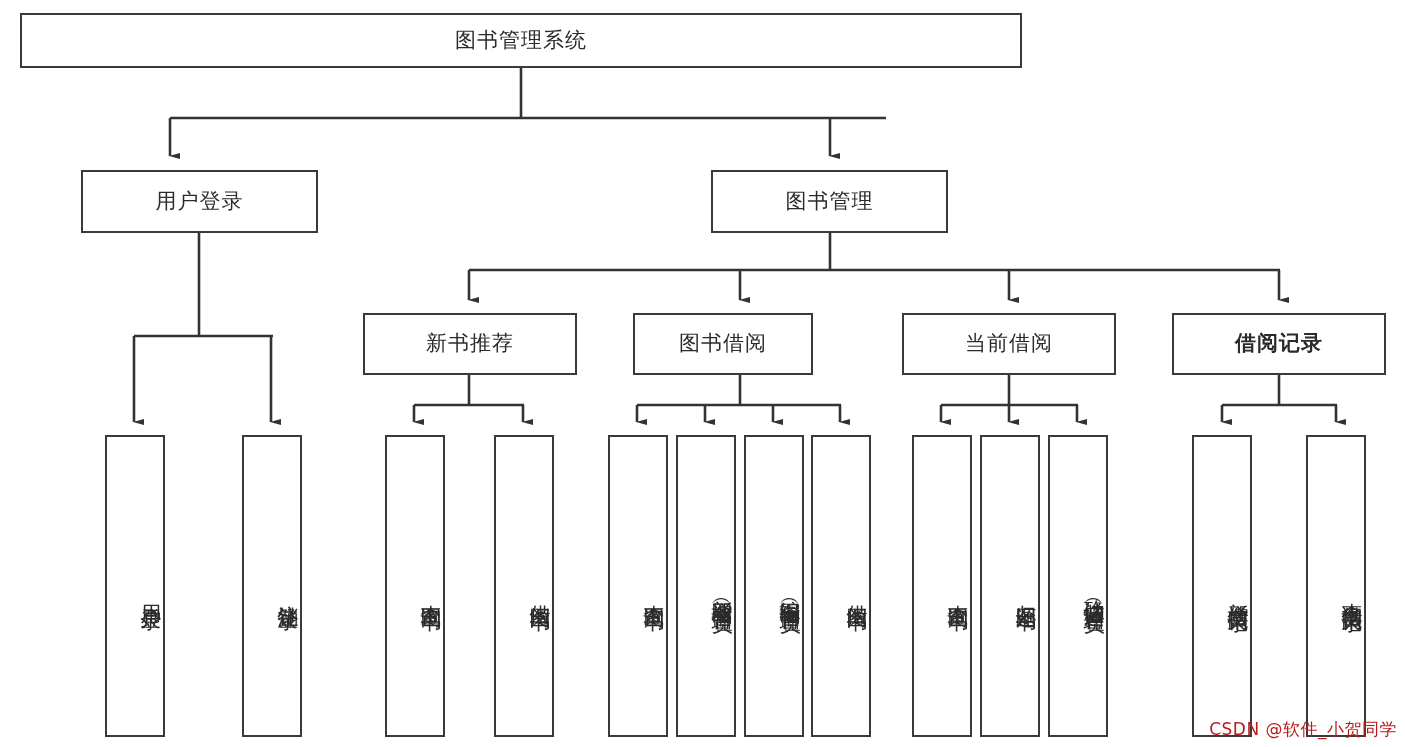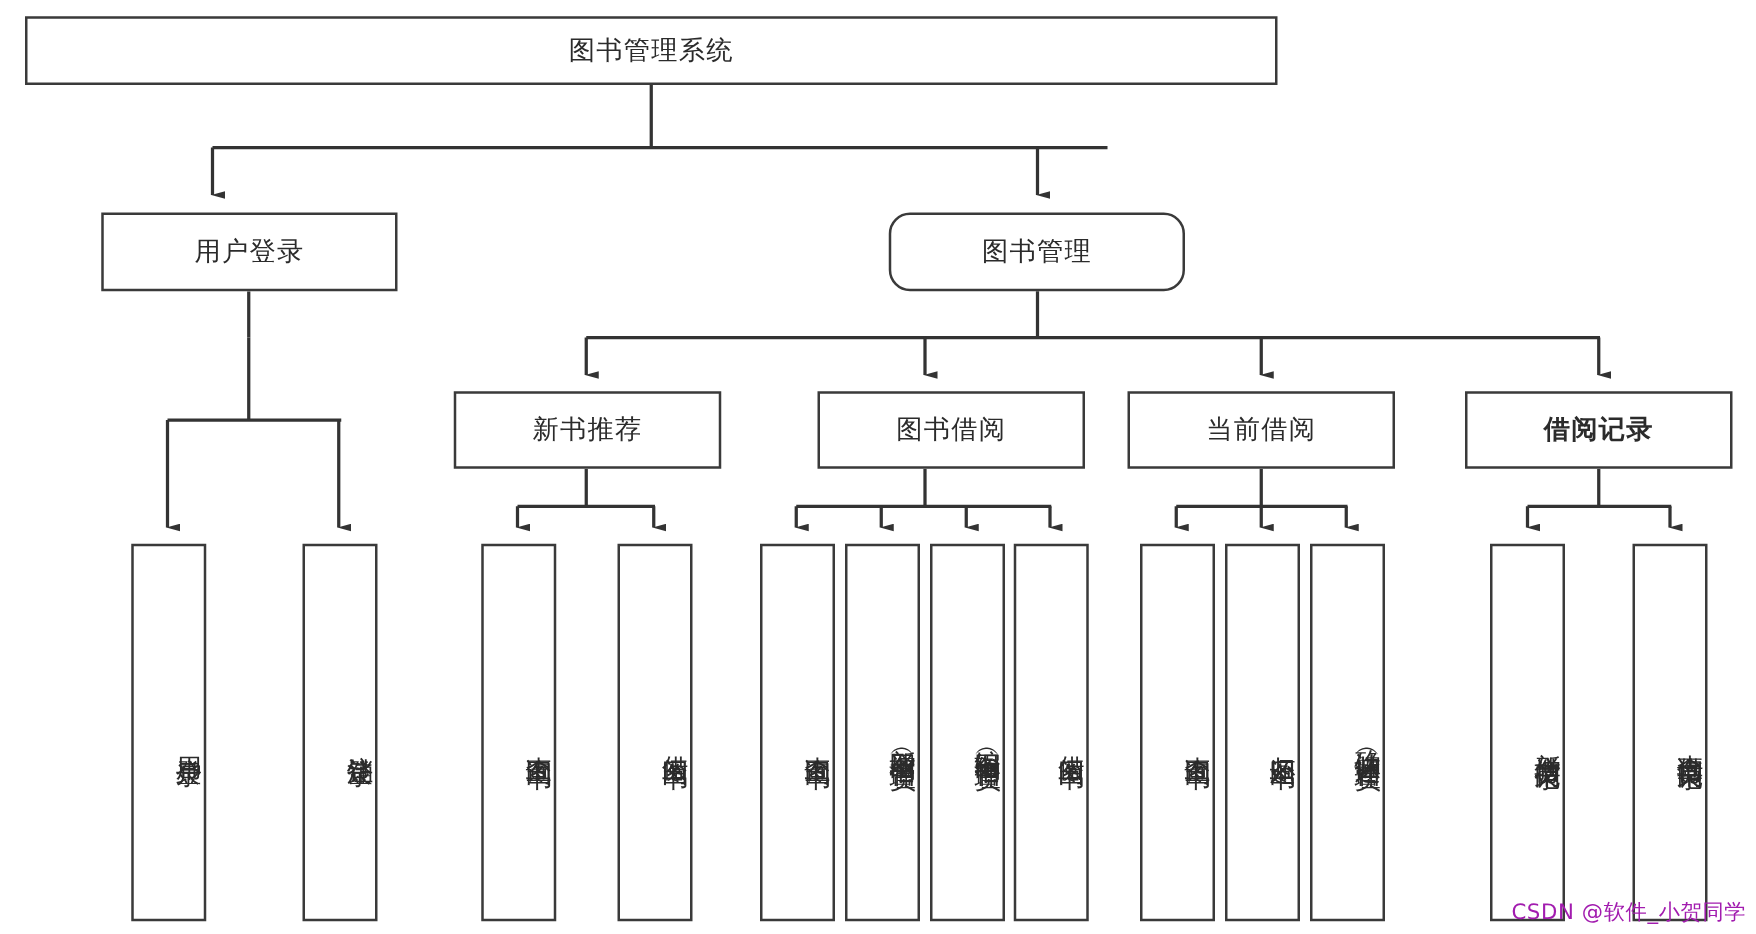--- a/index.html
+++ b/index.html
@@ -53,21 +53,21 @@
   .node.vert .label {
     writing-mode: vertical-rl;
     text-orientation: upright;
     white-space: nowrap;
   }
   .watermark {
     position: absolute;
     right: 8px;
     bottom: 6px;
     font-size: 17px;
-    color: #a21caf;
+    color: #b91c1c;
     letter-spacing: 0.5px;
     white-space: nowrap;
   }
 </style>
 </head>
 <body>
 
 <div id="canvas">
 
   <svg class="wires" viewBox="0 0 1405 747" xmlns="http://www.w3.org/2000/svg">
@@ -122,28 +122,28 @@
     </g>
   </svg>
 
   <div class="node horiz" style="left:20px; top:13px; width:1002px; height:55px;">
     <span class="label">图书管理系统</span>
   </div>
 
   <div class="node horiz" style="left:81px; top:170px; width:237px; height:63px;">
     <span class="label">用户登录</span>
   </div>
-  <div class="node horiz" style="left:711px; top:170px; width:237px; height:63px;border-radius:17px;">
+  <div class="node horiz" style="left:711px; top:170px; width:237px; height:63px;">
     <span class="label">图书管理</span>
   </div>
 
   <div class="node horiz" style="left:363px; top:313px; width:214px; height:62px;justify-content:center;">
     <span class="label">新书推荐</span>
   </div>
-  <div class="node horiz" style="left:633px; top:313px; width:214px; height:62px;margin-left:21px;">
+  <div class="node horiz" style="left:633px; top:313px; width:180px; height:62px;">
     <span class="label">图书借阅</span>
   </div>
   <div class="node horiz" style="left:902px; top:313px; width:214px; height:62px;">
     <span class="label">当前借阅</span>
   </div>
   <div class="node horiz" style="left:1172px; top:313px; width:214px; height:62px;font-weight:bold;">
     <span class="label">借阅记录</span>
   </div>
 
   <div class="node vert" style="left:105px; top:435px; width:60px; height:302px;">

